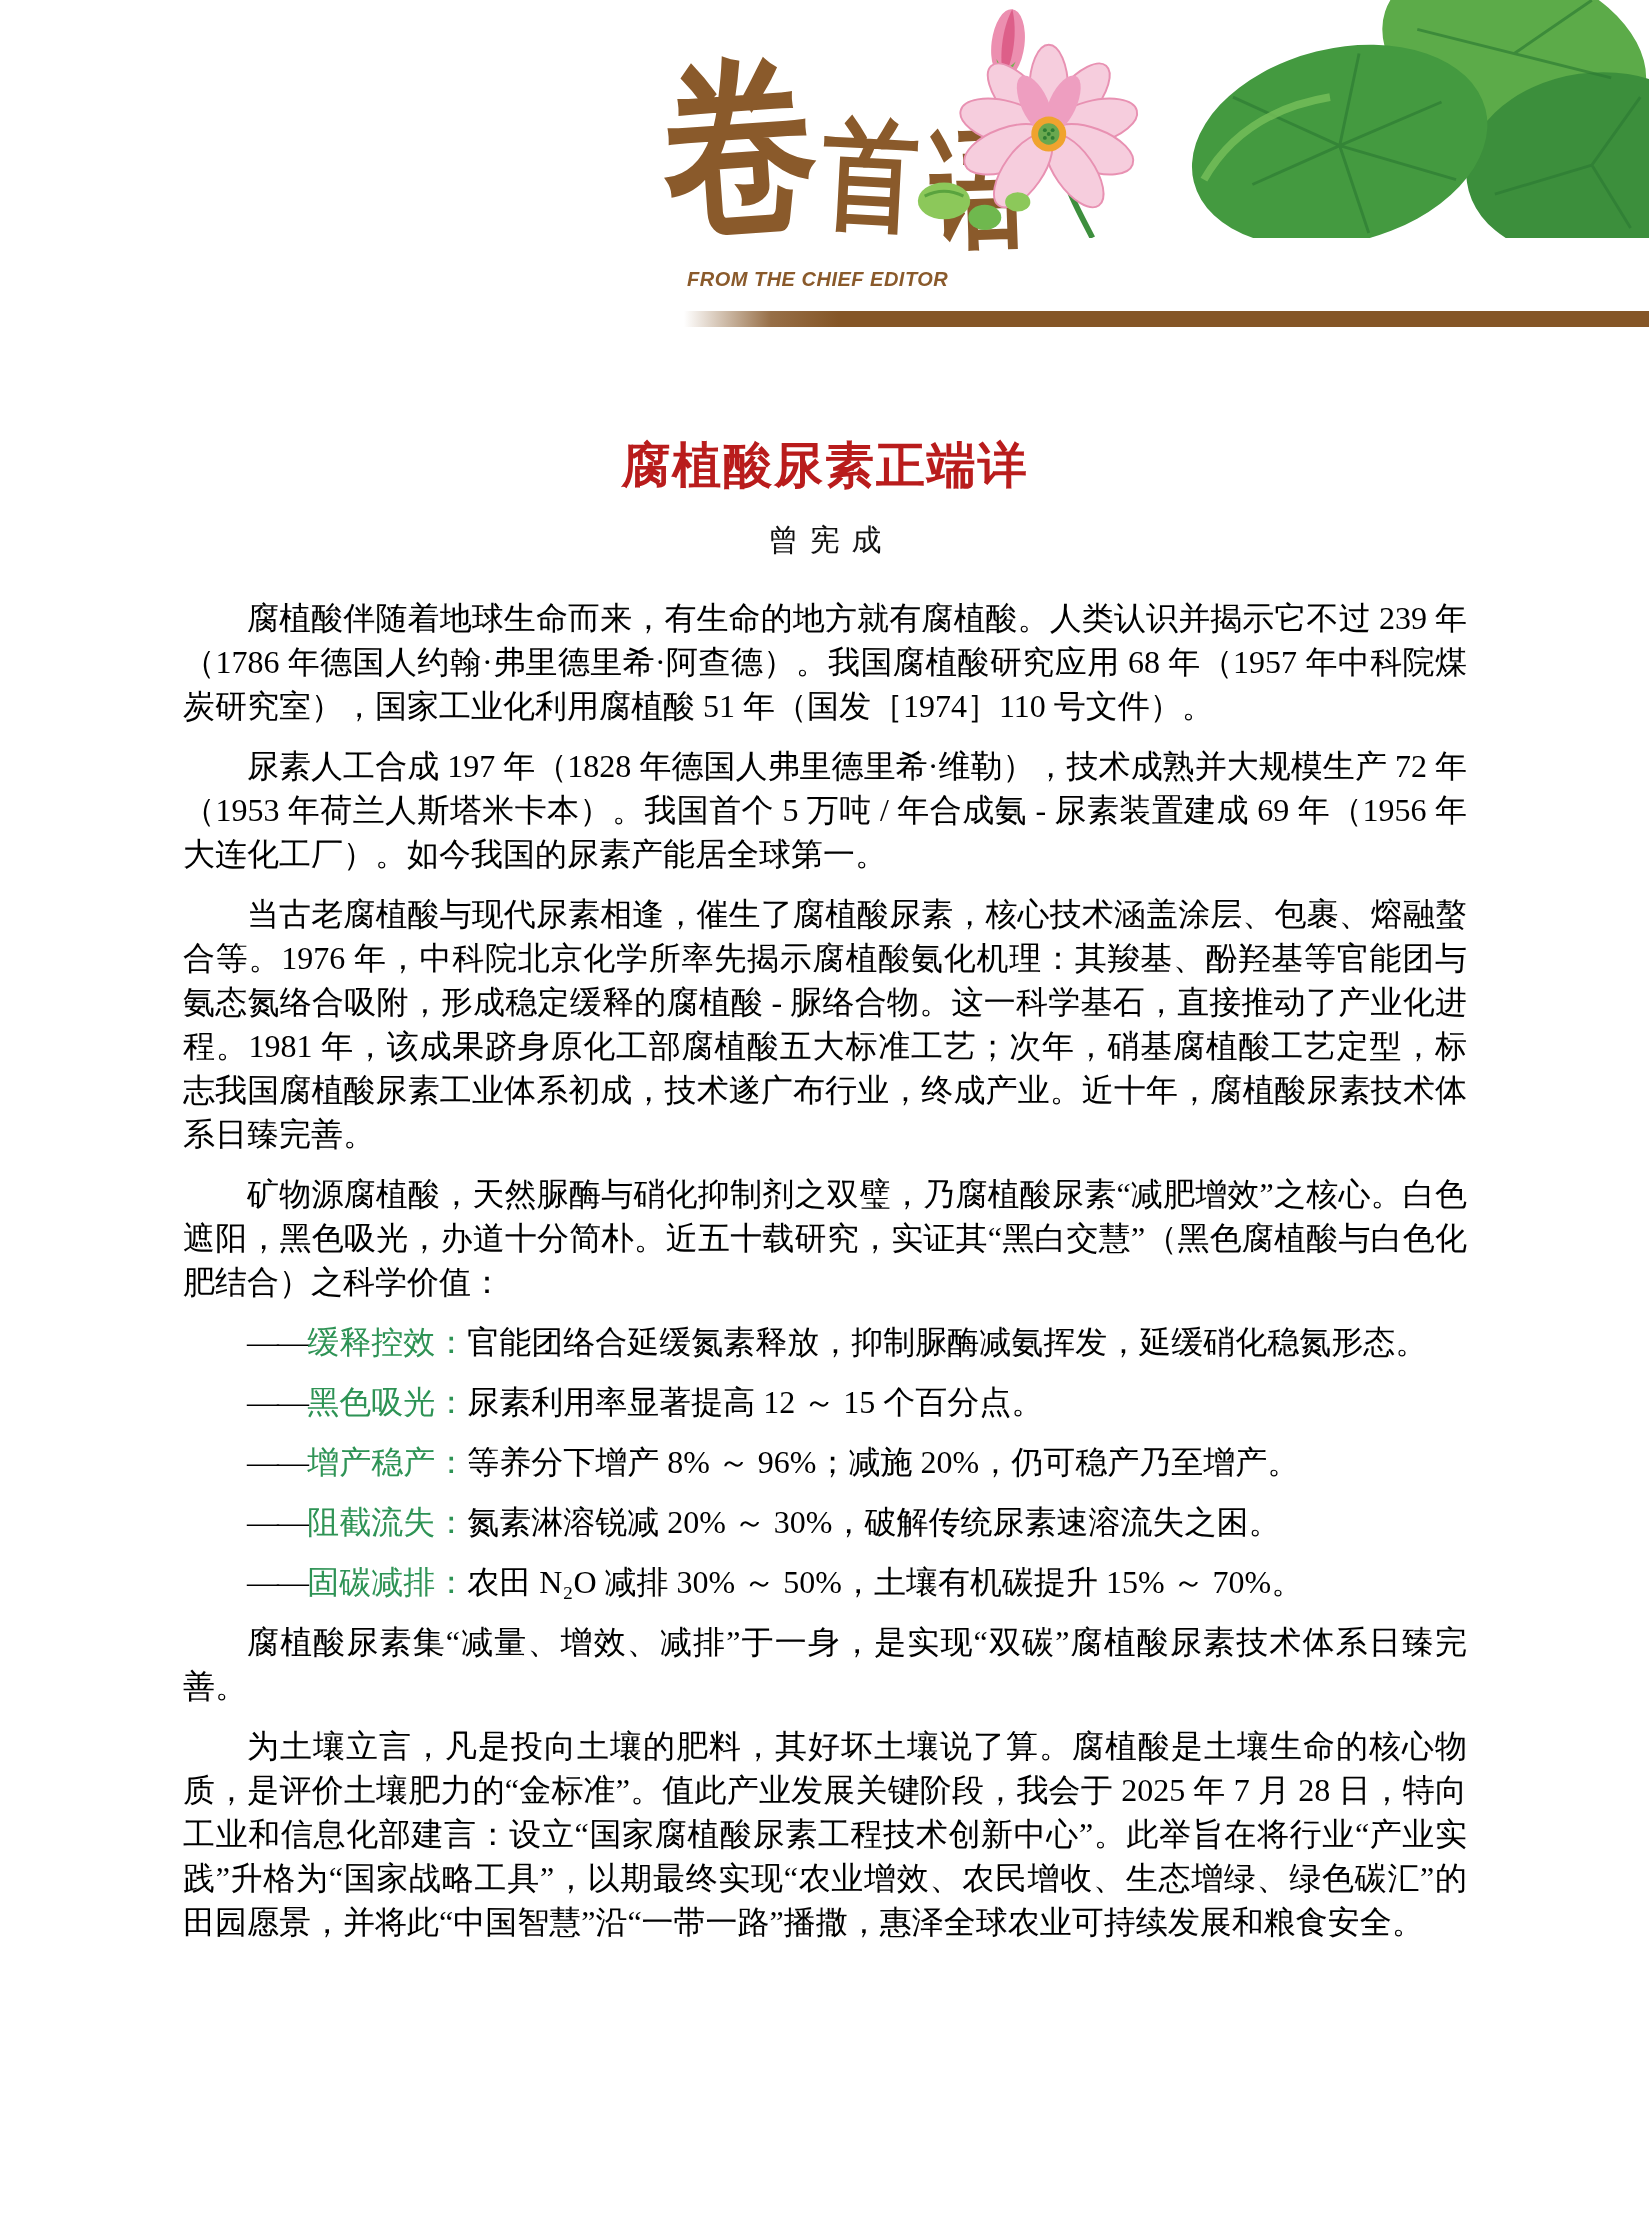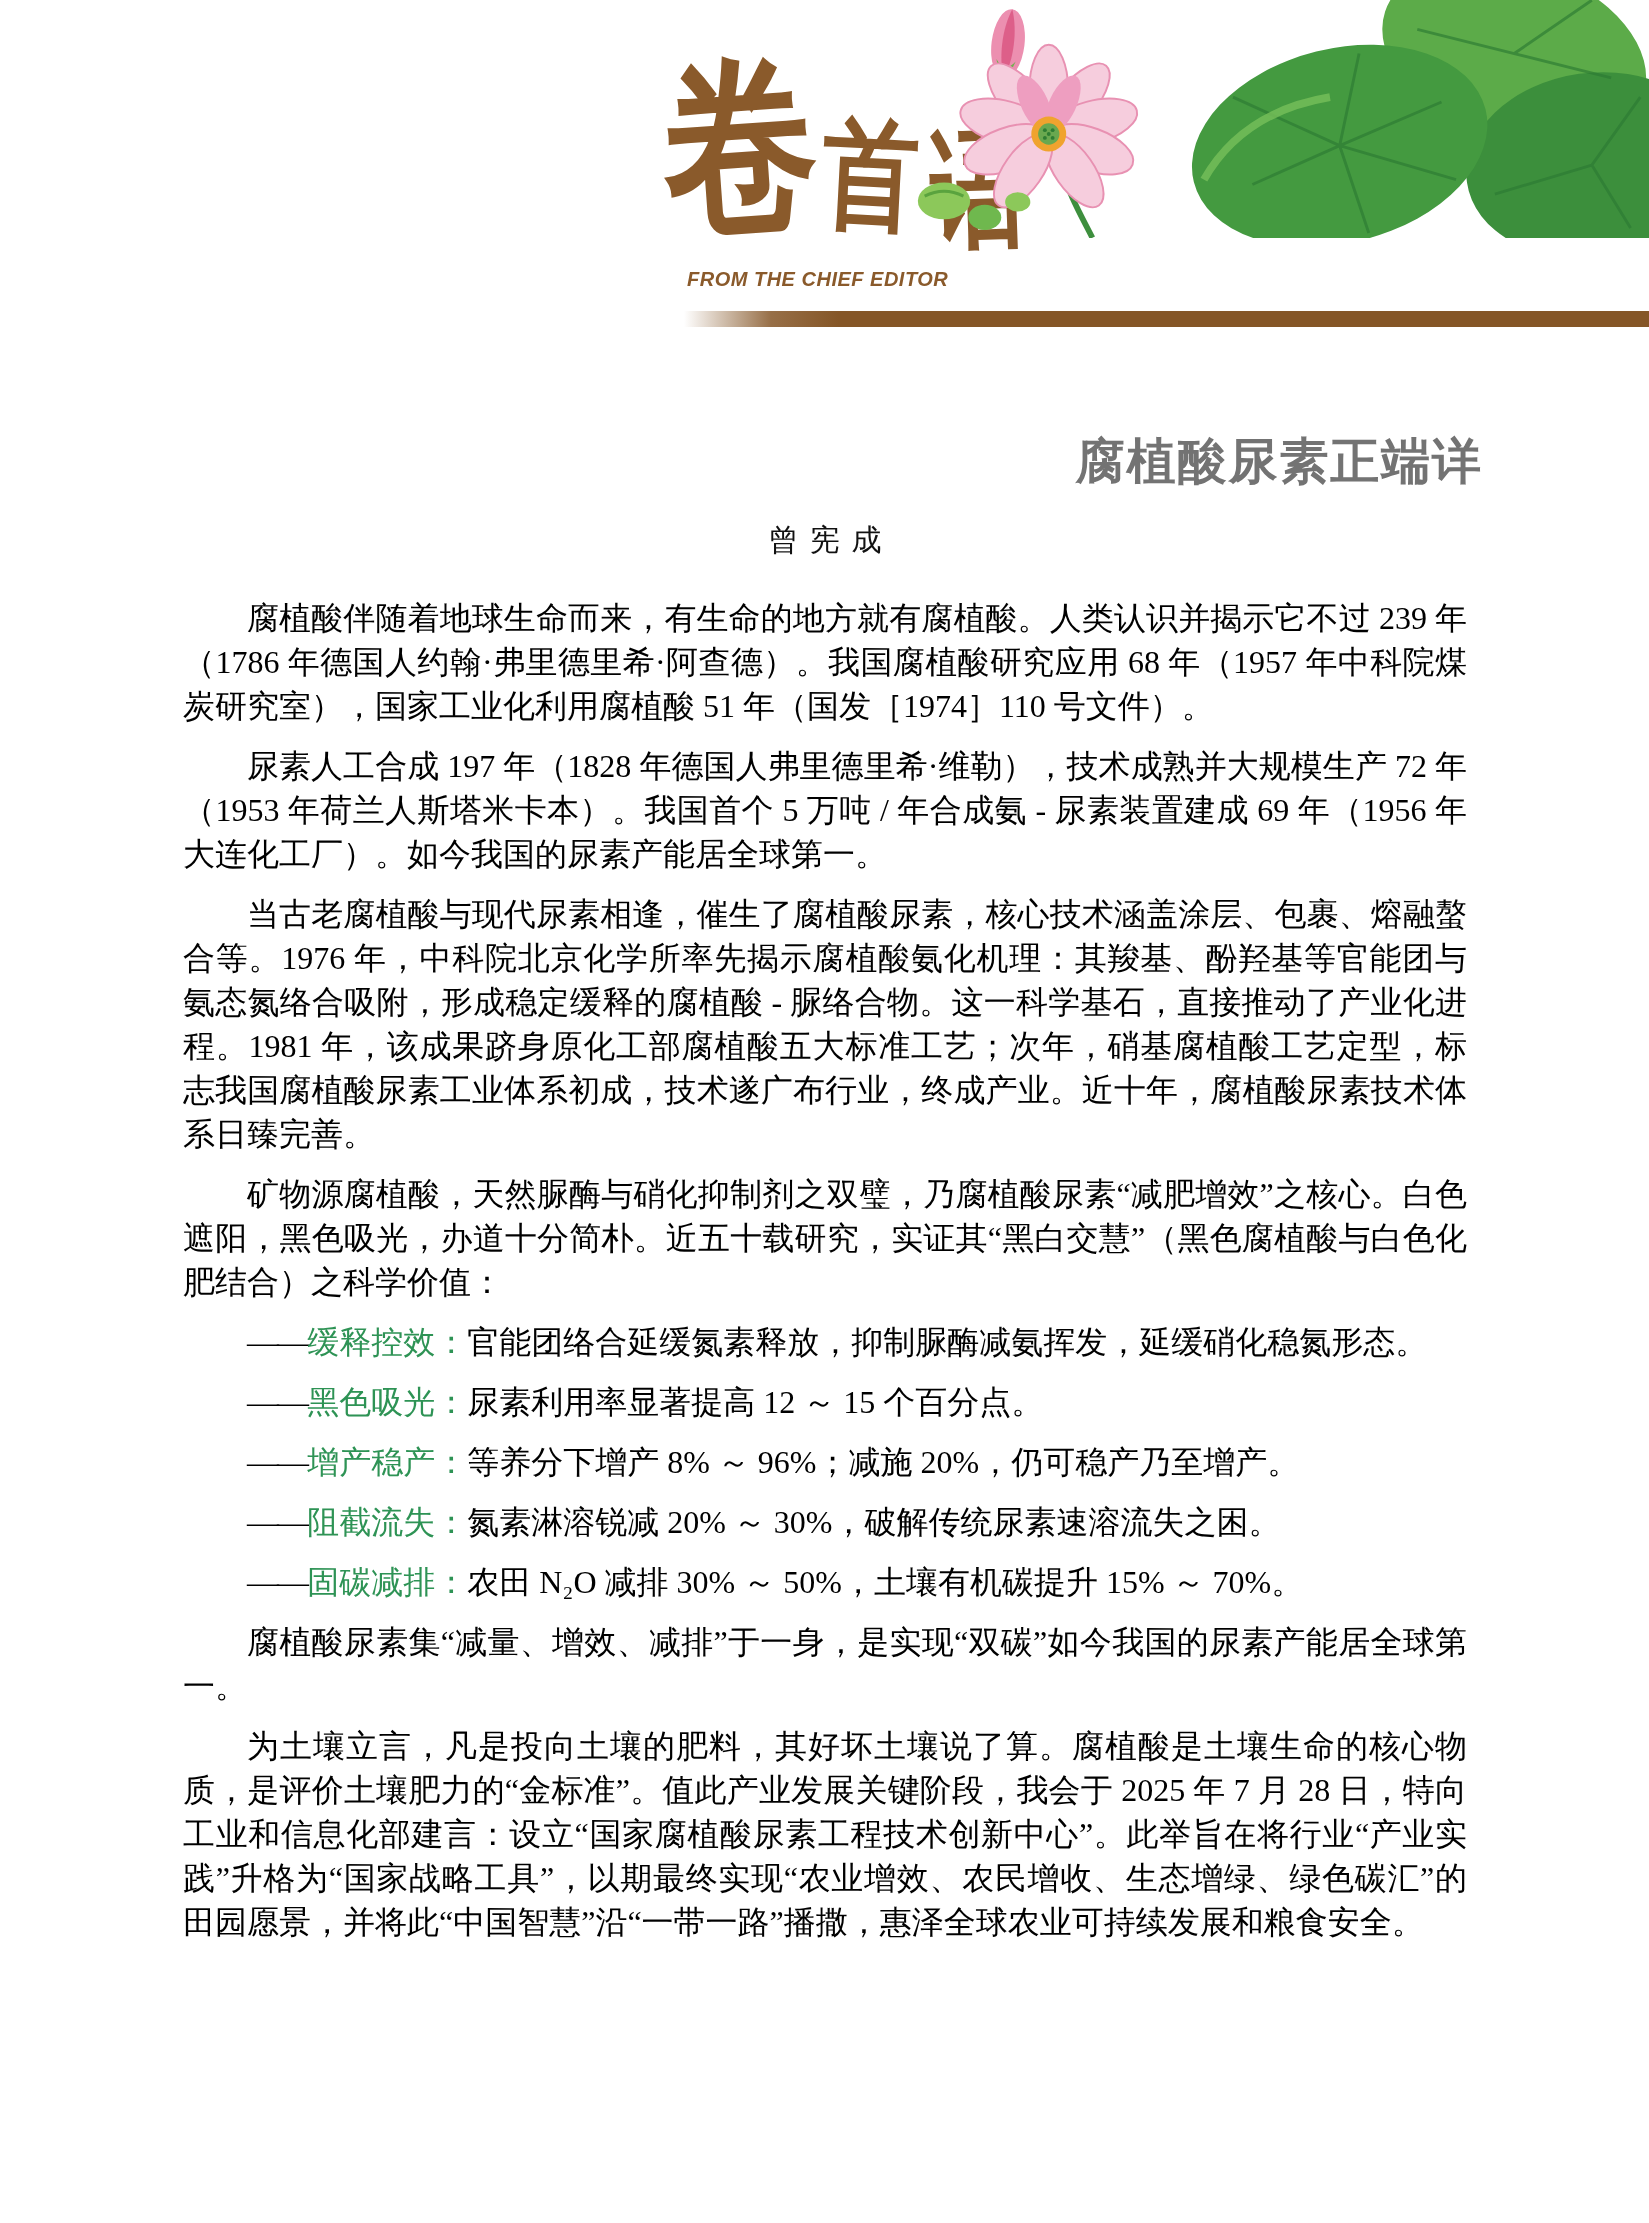--- a/index.html
+++ b/index.html
@@ -26,23 +26,23 @@
     font-size:20px;letter-spacing:0.5px;color:#8a5a2b;white-space:nowrap;
   }
   .divider{
     position:absolute;left:684px;right:0;top:311px;height:15.5px;
     background:linear-gradient(to right,rgba(133,86,39,0) 0%,rgba(133,86,39,.85) 9%,#855627 16%,#855627 100%);
   }
   .lotus-art{position:absolute;top:0;right:0;width:737px;height:238px;}
   
   .article{position:absolute;left:167px;right:167px;top:435px;}
   .article-title{
-    margin:0;text-align:right;
-    font-family:Liberation Mono, monospace;
-    font-size:49px;line-height:60px;font-weight:bold;color:#737373;
+    margin:0;text-align:center;
+    font-family:Liberation Sans, sans-serif;
+    font-size:49px;line-height:60px;font-weight:bold;color:#b91c1c;
     letter-spacing:1.9px;
   }
   .article-author{
     margin:25px 0 16px 0;text-align:center;
     font-size:30px;line-height:39px;color:#111;
     letter-spacing:.38em;text-indent:.38em; 
   }
   .article-body{margin-top:37px;font-size:32px;line-height:44px;text-align:justify;}
   .article-body p{margin:16px;text-indent:2em;}
   .bullet-label{color:#2e9355;font-family:Liberation Serif, serif;}
@@ -134,19 +134,19 @@
       <p>尿素人工合成 197 年（1828 年德国人弗里德里希·维勒），技术成熟并大规模生产 72 年（1953 年荷兰人斯塔米卡本）。我国首个 5 万吨 / 年合成氨 - 尿素装置建成 69 年（1956 年大连化工厂）。如今我国的尿素产能居全球第一。</p>
       <p>当古老腐植酸与现代尿素相逢，催生了腐植酸尿素，核心技术涵盖涂层、包裹、熔融螯合等。1976 年，中科院北京化学所率先揭示腐植酸氨化机理：其羧基、酚羟基等官能团与氨态氮络合吸附，形成稳定缓释的腐植酸 - 脲络合物。这一科学基石，直接推动了产业化进程。1981 年，该成果跻身原化工部腐植酸五大标准工艺；次年，硝基腐植酸工艺定型，标志我国腐植酸尿素工业体系初成，技术遂广布行业，终成产业。近十年，腐植酸尿素技术体系日臻完善。</p>
       <p>矿物源腐植酸，天然脲酶与硝化抑制剂之双璧，乃腐植酸尿素“减肥增效”之核心。白色遮阳，黑色吸光，办道十分简朴。近五十载研究，实证其“黑白交慧”（黑色腐植酸与白色化肥结合）之科学价值：</p>
 
       <p class="bullet"><span class="bullet-dash">——</span><span class="bullet-label">缓释控效：</span><span>官能团络合延缓氮素释放，抑制脲酶减氨挥发，延缓硝化稳氮形态。</span></p>
       <p class="bullet"><span class="bullet-dash">——</span><span class="bullet-label">黑色吸光：</span><span>尿素利用率显著提高 12 ～ 15 个百分点。</span></p>
       <p class="bullet"><span class="bullet-dash">——</span><span class="bullet-label">增产稳产：</span><span>等养分下增产 8% ～ 96%；减施 20%，仍可稳产乃至增产。</span></p>
       <p class="bullet"><span class="bullet-dash">——</span><span class="bullet-label">阻截流失：</span><span>氮素淋溶锐减 20% ～ 30%，破解传统尿素速溶流失之困。</span></p>
       <p class="bullet"><span class="bullet-dash">——</span><span class="bullet-label">固碳减排：</span><span>农田 N₂O 减排 30% ～ 50%，土壤有机碳提升 15% ～ 70%。</span></p>
 
-      <p>腐植酸尿素集“减量、增效、减排”于一身，是实现“双碳”如今我国的尿素产能居全球第一。</p>
+      <p>腐植酸尿素集“减量、增效、减排”于一身，是实现“双碳”腐植酸尿素技术体系日臻完善。</p>
       <p>为土壤立言，凡是投向土壤的肥料，其好坏土壤说了算。腐植酸是土壤生命的核心物质，是评价土壤肥力的“金标准”。值此产业发展关键阶段，我会于 2025 年 7 月 28 日，特向工业和信息化部建言：设立“国家腐植酸尿素工程技术创新中心”。此举旨在将行业“产业实践”升格为“国家战略工具”，以期最终实现“农业增效、农民增收、生态增绿、绿色碳汇”的田园愿景，并将此“中国智慧”沿“一带一路”播撒，惠泽全球农业可持续发展和粮食安全。</p>
     </div>
   </main>
 
 </div>
 
 
 </body></html>

